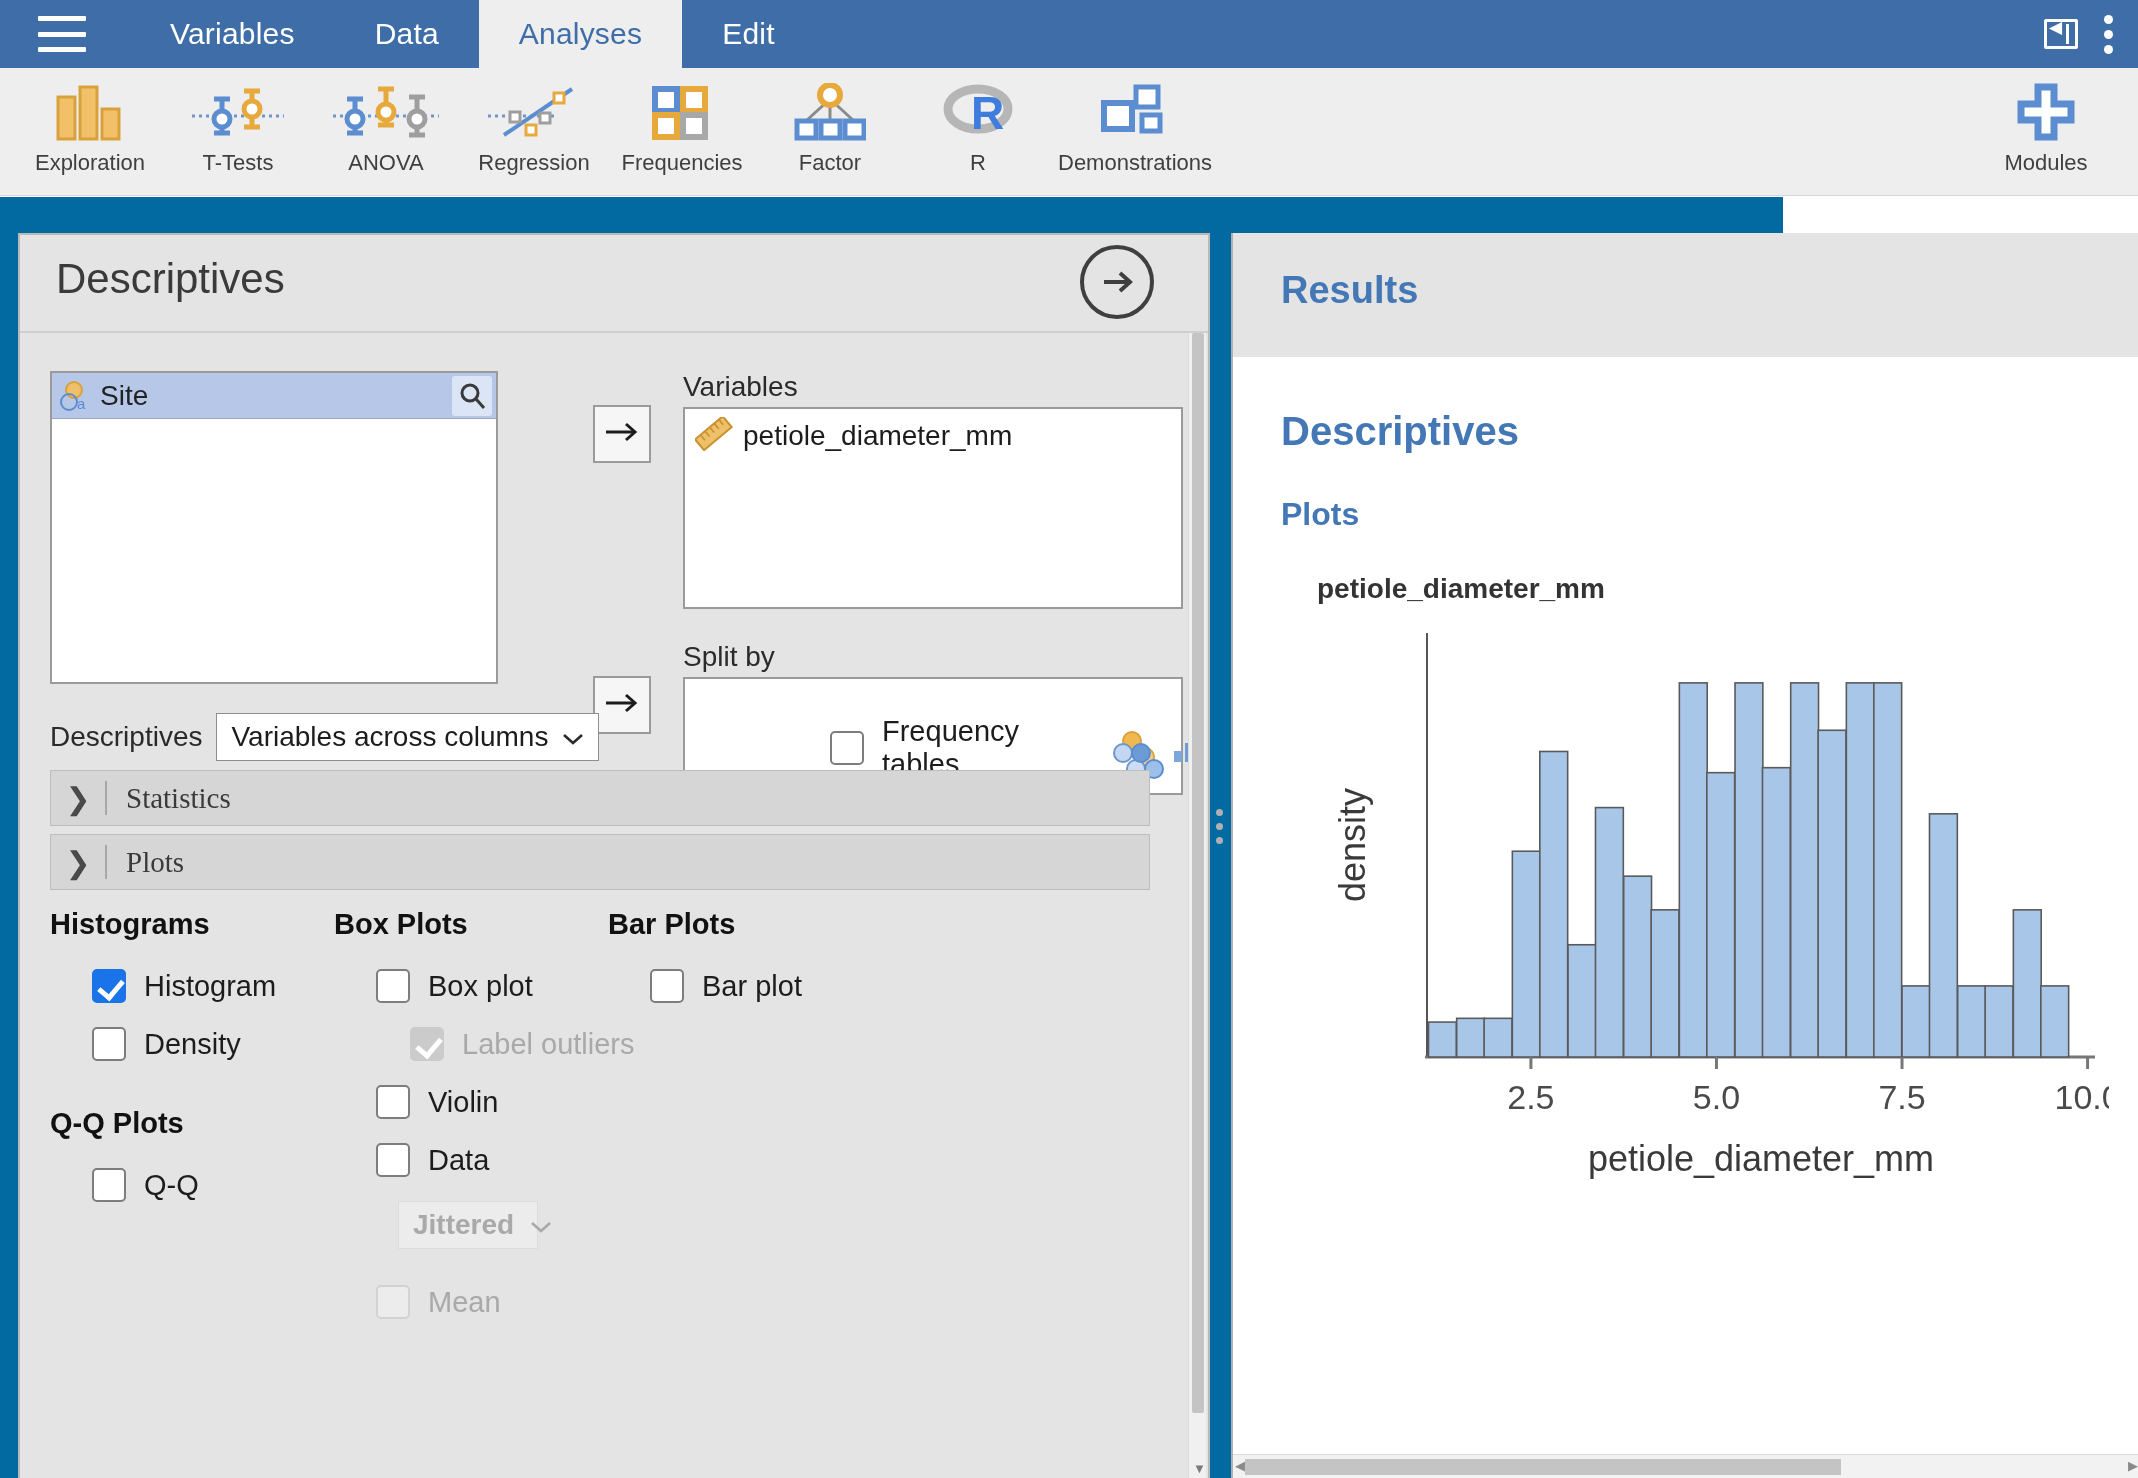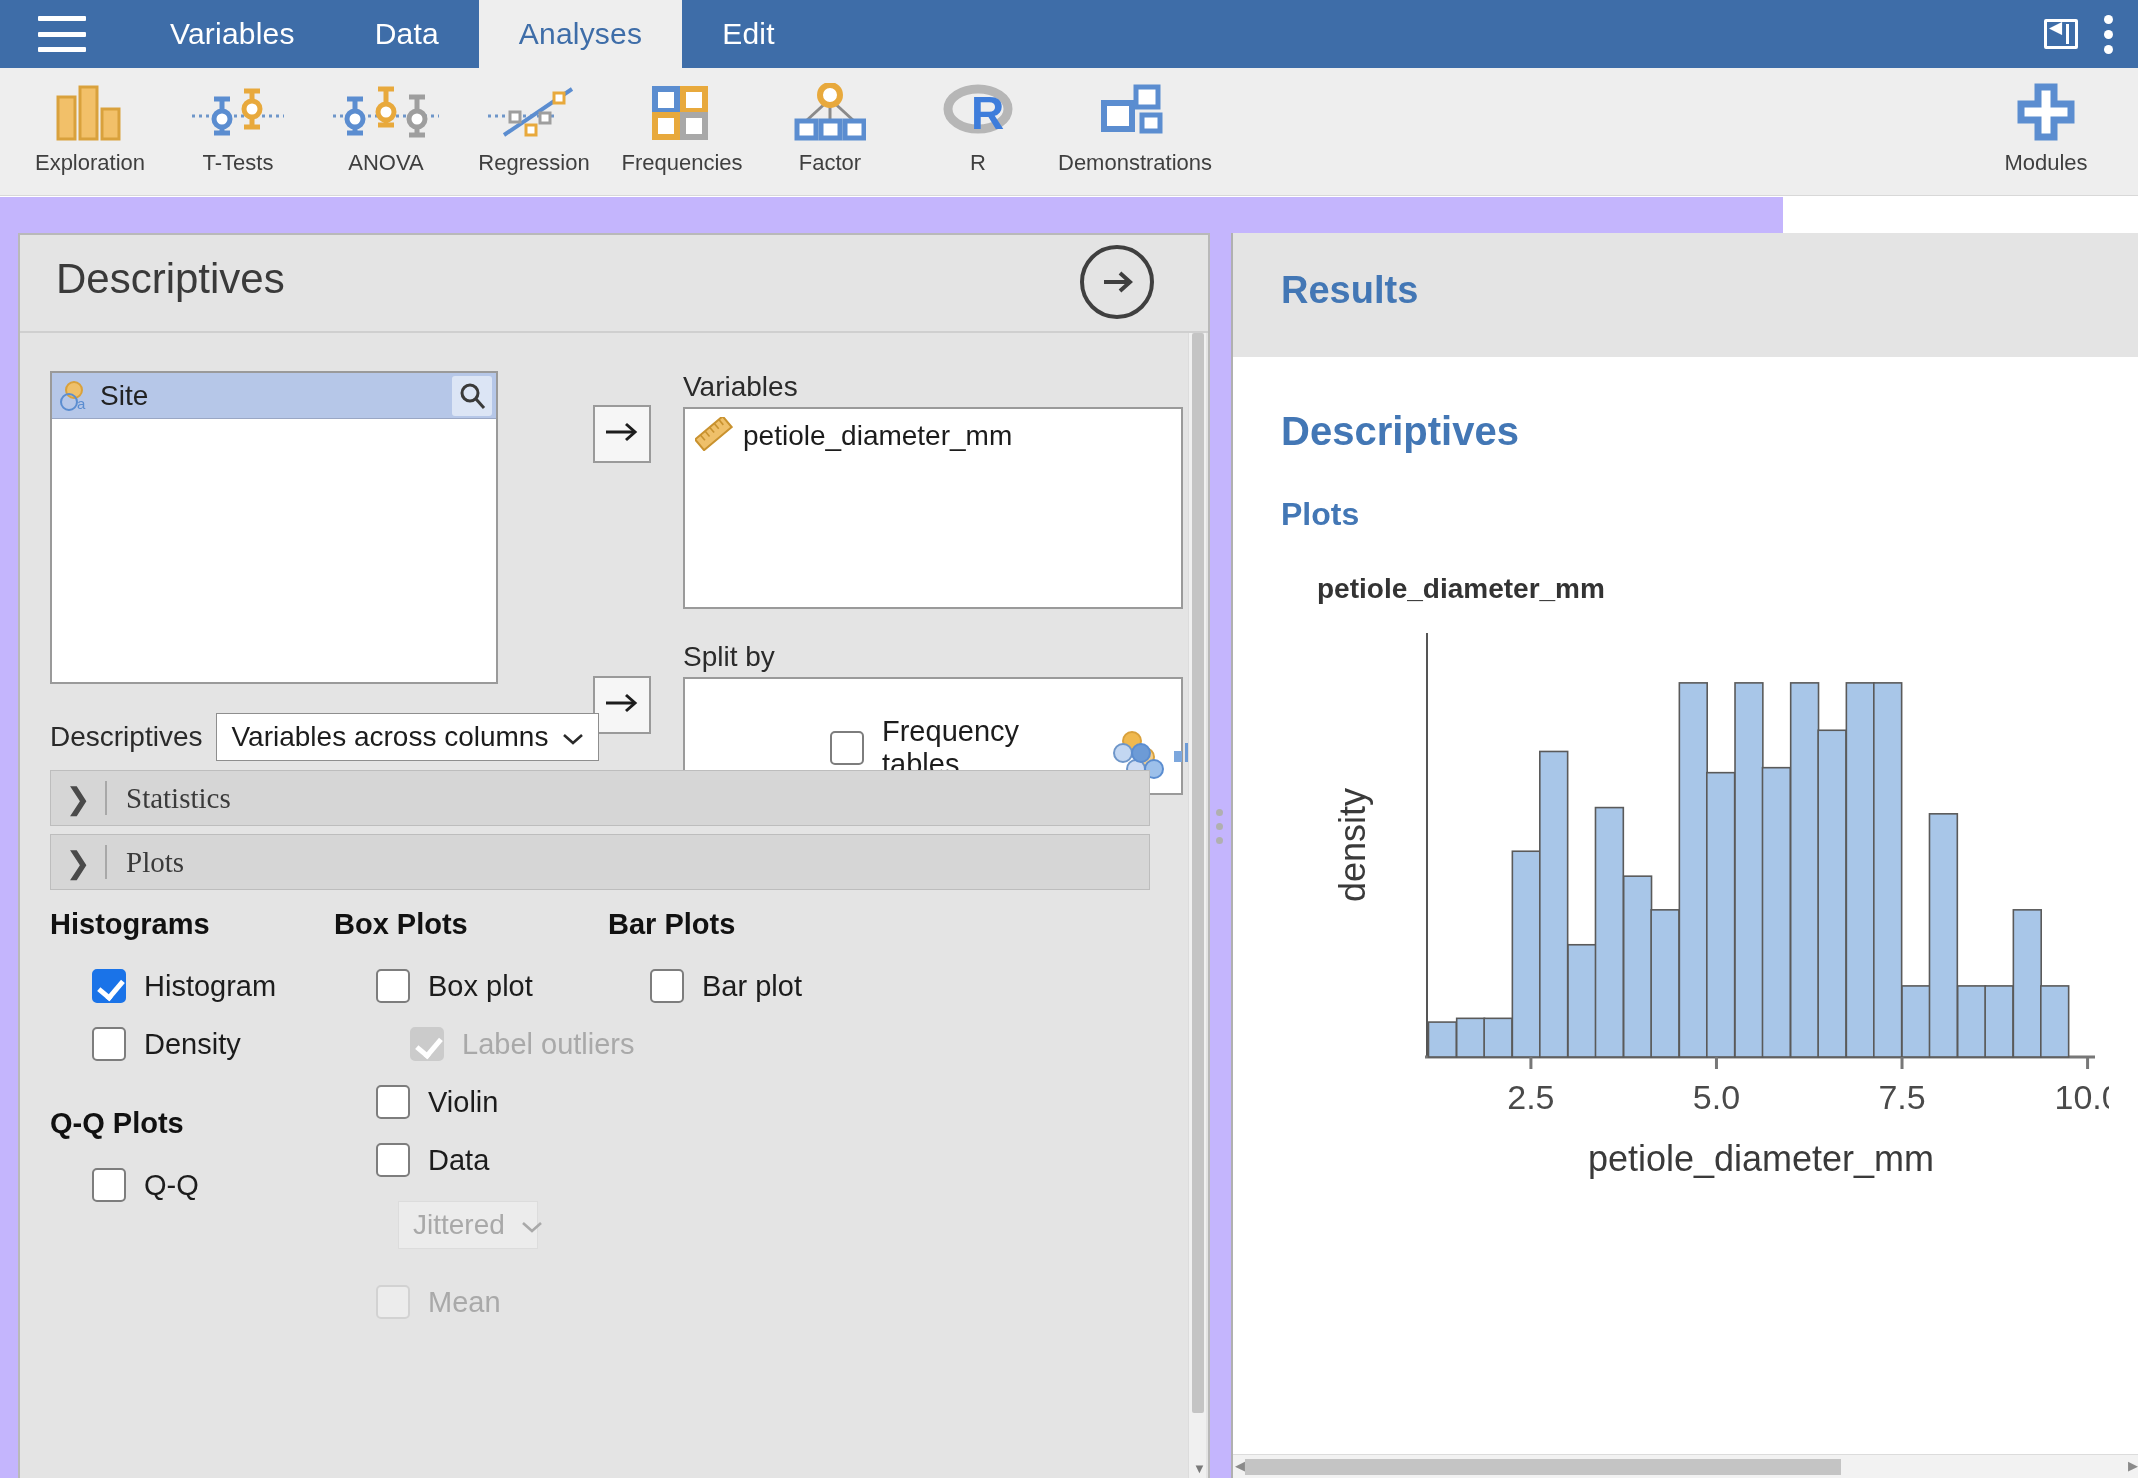--- a/index.html
+++ b/index.html
@@ -53,21 +53,21 @@
   .ribbon-item {
     min-width: 148px; height: 128px; padding: 10px 6px 0;
     display:flex; flex-direction:column; align-items:center; justify-content:flex-start;
     cursor:pointer;
   }
   .ribbon-item .glyph { height: 68px; display:flex; align-items:center; justify-content:center; }
   .ribbon-item .rlabel { font-size: 22px; color:#3f3f3f; margin-top: 4px; white-space: nowrap; }
   .modules-item { position:absolute; right: 22px; top: 0; min-width: 140px; }
 
   
-  .workarea { position:absolute; left:0; top: 197px; width: 1783px; height: 1281px; background:#c4b5fd; }
+  .workarea { position:absolute; left:0; top: 197px; width: 1783px; height: 1281px; background:#0369a1; }
 
   
   .options-panel {
     position:absolute; left: 18px; top: 36px; width: 1192px; height: 1245px;
     background:#e4e4e4; border: 2px solid #b9b9b9; border-bottom: none;
   }
   .opt-header { position:relative; height: 96px; background:#e4e4e4; }
   .opt-title { position:absolute; left: 36px; top: 20px; font-size: 42px; color:#3a3a3a; }
   .arrow-btn {
     position:absolute; right: 54px; top: 10px; width: 74px; height: 74px;
@@ -161,21 +161,21 @@
   .pcol { position:absolute; }
   .pc1 { left: 0px; top: 0px; }
   .pc2 { left: 284px; top: 0px; }
   .pc3 { left: 558px; top: 0px; }
   .stack { margin-top: 28px; display:flex; flex-direction:column; gap: 24px; }
   .indent { margin-left: 30px; }
   .indent2 { margin-left: 64px; }
   .sel-dim {
     background:#ececec; border: 1px solid #dcdcdc; height: 48px; padding: 0 14px;
     display:flex; align-items:center; gap: 16px; font-size: 28px; color:#a9a9a9;
-    width: 140px; cursor:pointer;
+    width: 140px; cursor:pointer;font-weight:bold;
   }
 
   
   .opt-scroll {
     position:absolute; right: 2px; top: 98px; width: 18px; height: 1145px; background:#f0f0f0;
     border-left: 1px solid #dcdcdc;
   }
   .opt-scroll .thumb { position:absolute; left: 3px; top: 0px; width: 12px; height: 1080px; background:#c4c4c4; border-radius: 2px; }
   .opt-scroll .arr { position:absolute; left: 4px; bottom: 2px; font-size: 13px; color:#7a7a7a; }
 

